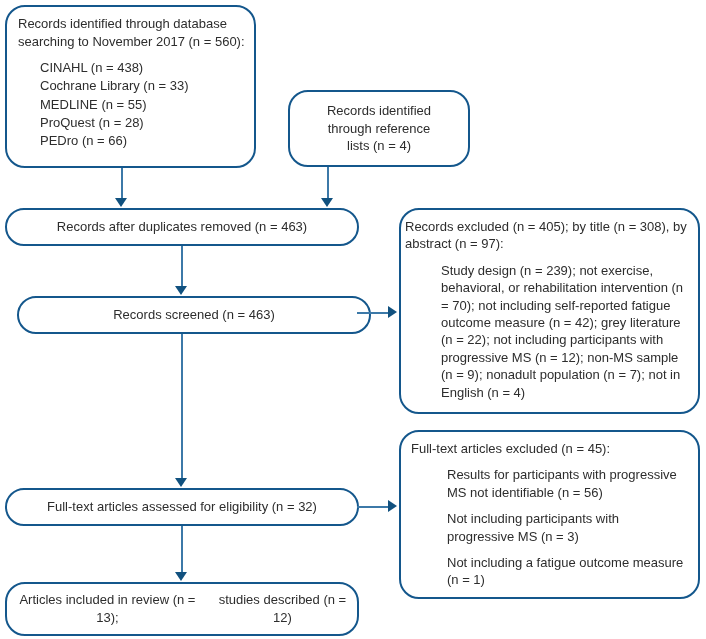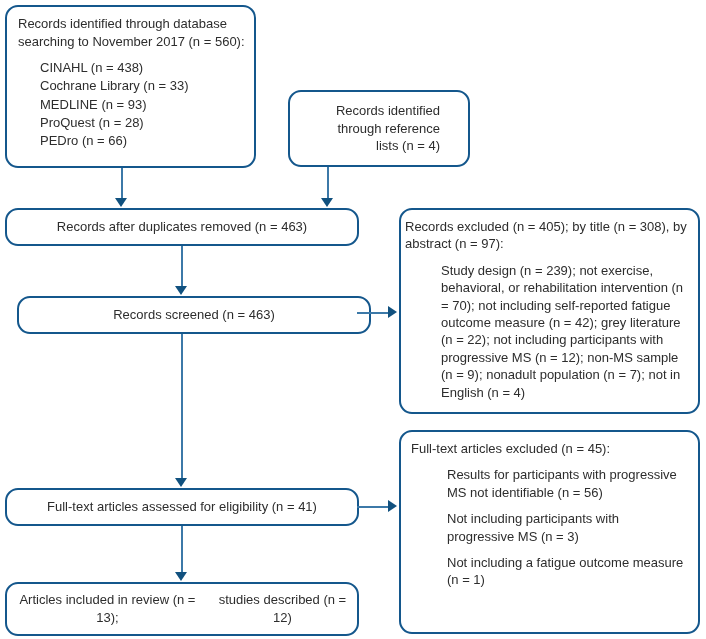--- a/index.html
+++ b/index.html
@@ -10,21 +10,21 @@
     --bg:#ffffff;
   }
   html,body{margin:0;padding:0;background:var(--bg);}
   .canvas{
     position:relative;width:706px;height:639px;background:var(--bg);
     font-family:"Liberation Sans","DejaVu Sans",sans-serif;
     color:var(--text);font-size:13px;overflow:hidden;
   }
   .box{
     position:absolute;box-sizing:border-box;background:var(--bg);
-    border:2.5px solid var(--border);border-radius:13px;
+    border:2.5px solid var(--border);border-radius:20px;
   }
   .center{display:flex;align-items:center;justify-content:center;text-align:center;line-height:17.5px;}
   .pad{padding:8px 8px 0 11px;line-height:17.5px;}
   .indent{margin:9px 0 0 22px;line-height:18.3px;}
   .indent2{margin:9px 0 0 36px;line-height:17.4px;}
   .stem-v{position:absolute;width:2px;background:var(--stem);}
   .stem-h{position:absolute;height:2px;background:var(--stem);}
   .head-down{position:absolute;width:0;height:0;
     border-left:6px solid transparent;border-right:6px solid transparent;
     border-top:9px solid var(--head);}
@@ -35,48 +35,48 @@
 </head>
 <body>
 
 <div class="canvas">
 
   <div class="box pad" style="left:5px;top:5px;width:251px;height:163px;">
     <div>Records identified through database searching to November 2017 (n = 560):</div>
     <div class="indent">
       <div>CINAHL (n = 438)</div>
       <div>Cochrane Library (n = 33)</div>
-      <div>MEDLINE (n = 93)</div>
+      <div>MEDLINE (n = 55)</div>
       <div>ProQuest (n = 28)</div>
       <div>PEDro (n = 66)</div>
     </div>
   </div>
 
-  <div class="box center" style="left:288px;top:90px;width:182px;height:77px;padding:0 28px;text-align:right;">
+  <div class="box center" style="left:288px;top:90px;width:182px;height:77px;padding:0 28px;">
     <div>Records identified through reference lists (n = 4)</div>
   </div>
 
   <div class="box center" style="left:5px;top:208px;width:354px;height:38px;">
     <div>Records after duplicates removed (n = 463)</div>
   </div>
 
   <div class="box center" style="left:5px;top:296px;width:354px;height:38px;margin-left:12px;">
     <div>Records screened (n = 463)</div>
   </div>
 
   <div class="box" style="left:399px;top:208px;width:301px;height:206px;padding:8px 9px 0 4px;line-height:17.4px;">
     <div>Records excluded (n = 405); by title (n = 308), by abstract (n = 97):</div>
     <div class="indent2">Study design (n = 239); not exercise, behavioral, or rehabilitation intervention (n = 70); not including self-reported fatigue outcome measure (n = 42); grey literature (n = 22); not including participants with progressive MS (n = 12); non-MS sample (n = 9); nonadult population (n = 7); not in English (n = 4)</div>
   </div>
 
   <div class="box center" style="left:5px;top:488px;width:354px;height:38px;">
-    <div>Full-text articles assessed for eligibility (n = 41)</div>
+    <div>Full-text articles assessed for eligibility (n = 32)</div>
   </div>
 
-  <div class="box" style="left:399px;top:430px;width:301px;height:204px;padding:8px 9px 0 10px;line-height:17.4px;">
+  <div class="box" style="left:399px;top:430px;width:301px;height:169px;padding:8px 9px 0 10px;line-height:17.4px;">
     <div>Full-text articles excluded (n = 45):</div>
     <div class="indent2">Results for participants with progressive MS not identifiable (n = 56)</div>
     <div class="indent2">Not including participants with progressive MS (n = 3)</div>
     <div class="indent2">Not including a fatigue outcome measure (n = 1)</div>
   </div>
 
   <div class="box center" style="left:5px;top:582px;width:354px;height:54px;flex-direction:row;line-height:18px;">
     <div>Articles included in review (n = 13);</div>
     <div>studies described (n = 12)</div>
   </div>

